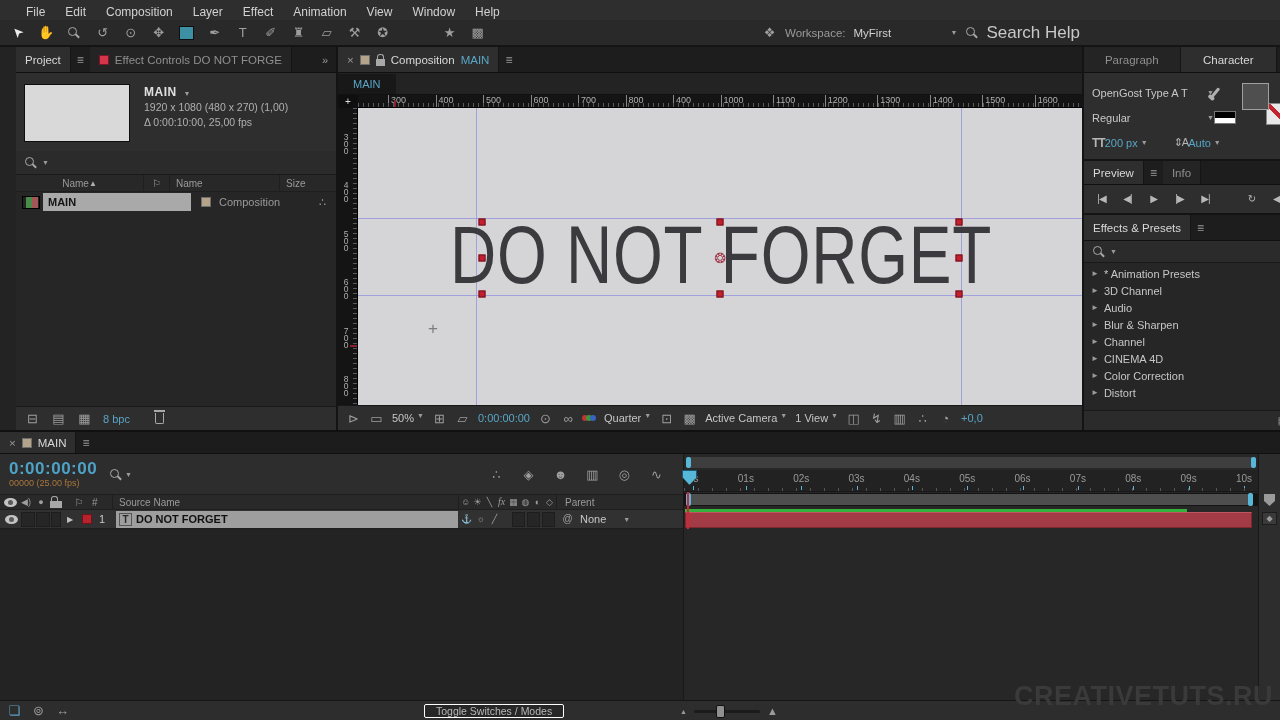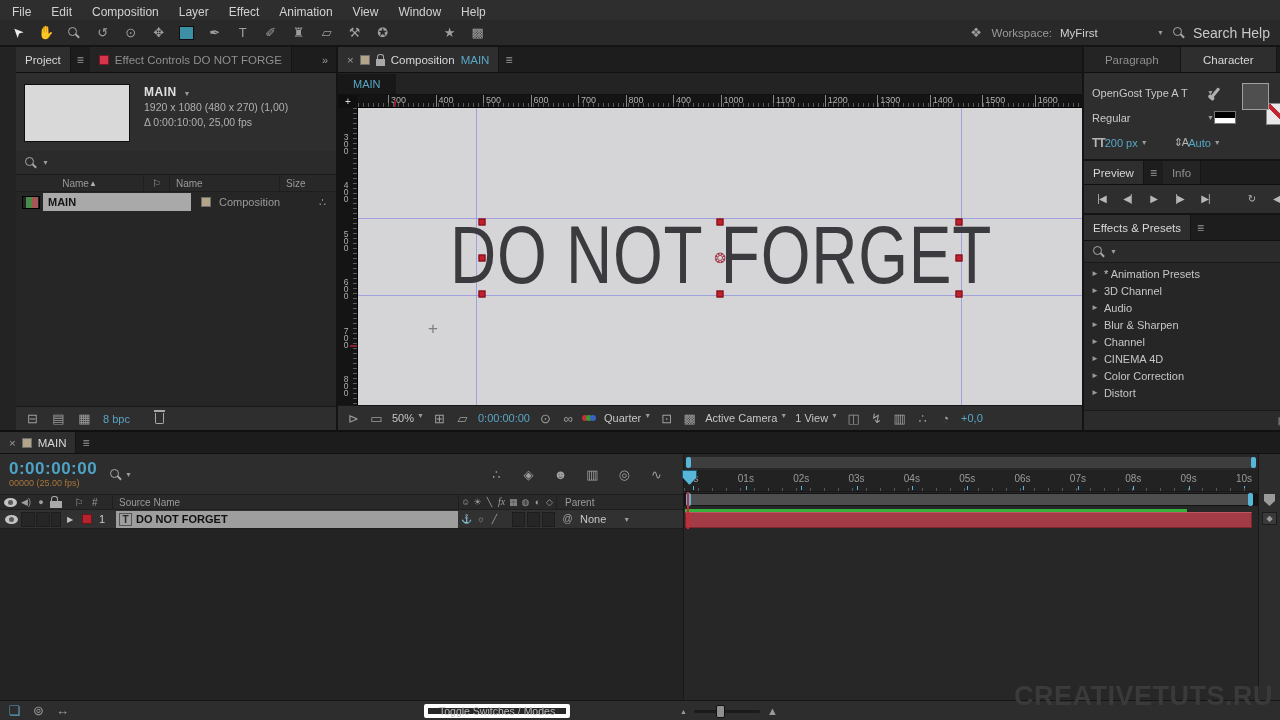--- a/index.html
+++ b/index.html
@@ -25,27 +25,27 @@
   .trash::before{content:"";position:absolute;top:-3px;left:-2px;width:11px;height:2px;background:#a8a8a8}
   
   .eyedrop{position:relative;width:3px;height:11px;background:#b0b0b0;transform:rotate(40deg);border-radius:1px;display:inline-block}
   .eyedrop::after{content:"";position:absolute;bottom:-3px;left:-2px;width:7px;height:4px;background:#b0b0b0;border-radius:2px}
   .rect-swatch{width:15px;height:14px;background:#3d8fa3;border:1px solid #0f0f0f;display:inline-block}
   .sp{width:26px}
   .rgb{display:inline-flex}
   .rgb i{width:6px;height:6px;border-radius:50%;margin-left:-2px;display:inline-block}
 
   
-  #menu-bar{position:absolute;left:0;top:0;width:1280px;height:24px;background:#2e2e2e;border-bottom:1px solid #151515;display:flex;align-items:center;padding-left:2px}
+  #menu-bar{position:absolute;left:0;top:0;width:1280px;height:24px;background:#2e2e2e;border-bottom:1px solid #151515;display:flex;align-items:center;padding-left:16px}
   #menu-bar .lbl{padding:0 10px;font-size:12px;color:#d2d2d2}
   #toolbar{position:absolute;left:0;top:20px;width:1280px;height:27px;background:#292929;border-bottom:2px solid #141414;display:flex;align-items:center;gap:13px;padding:0 10px}
   #toolbar .right{margin-left:auto;display:flex;align-items:center;gap:8px}
   #toolbar .ws-label{color:#9a9a9a;font-size:11.5px}
   #toolbar .ws-value{color:#d0d0d0;font-size:11.5px;width:86px}
-  #toolbar .search-help{color:#c8c8c8;font-size:14px;}
+  #toolbar .search-help{color:#c8c8c8;font-size:17px;margin-right:190px}
 
   
   #main{position:absolute;left:16px;top:47px;width:1280px;height:383px;display:flex}
   .tabbar{height:26px;background:#1d1d1d;display:flex;align-items:stretch;border-bottom:1px solid #101010;flex:none}
   .tab{display:flex;align-items:center;gap:6px;padding:0 9px;font-size:11.5px;color:#8f8f8f;background:#242424;border-right:1px solid #151515;white-space:nowrap}
   .tab.active{background:#2e2e2e;color:#d8d8d8}
   .pmenu{display:flex;align-items:center;padding:0 6px;color:#9a9a9a;font-size:12px}
   .sq{width:10px;height:10px;border:1px solid #6d6d6d;display:inline-block}
   .sq.tan{background:#b4a489}
   .sq.red{background:#d5344a;border-color:#7c1624}
@@ -167,21 +167,21 @@
   .wa-bar{position:absolute;left:2px;right:5px;top:1px;bottom:1px;background:#4e4e4e;border-radius:2px}
   .green-line{position:absolute;left:1px;top:55px;width:502px;height:3px;background:#35b23c}
   .layer-bar{position:absolute;left:1px;right:6px;top:58px;height:16px;background:#a33b46;border:1px solid #7e2730;border-top-color:#c05560}
   .cti-red{position:absolute;left:3px;top:38px;width:2px;height:37px;background:#d02733}
   .tl-strip{width:22px;flex:none;background:#2d2d2d;border-left:1px solid #181818;position:relative}
   .pent{position:absolute;left:5px;top:40px;width:11px;height:12px;background:#9a9a9a;clip-path:polygon(0 0,100% 0,100% 58%,50% 100%,0 58%)}
   .strip-btn{position:absolute;left:3px;top:58px;width:15px;height:13px;background:#3a3a3a;border:1px solid #1c1c1c;display:flex;align-items:center;justify-content:center;color:#9a9a9a;font-size:8px}
 
   
   #bottom-bar{position:absolute;left:0;top:700px;width:1280px;height:20px;background:#2d2d2d;border-top:1px solid #161616;display:flex;align-items:center;gap:9px;padding-left:7px}
-  .toggle-btn{position:absolute;left:424px;top:3px;height:14px;padding:0 11px;background:#272727;border:4px solid #ffffff;border-radius:2px;font-size:10.5px;color:#b8b8b8;display:flex;align-items:center}
+  .toggle-btn{position:absolute;left:424px;top:3px;height:14px;padding:0 11px;background:#272727;border:1px solid #ffffff;border-radius:2px;font-size:10.5px;color:#b8b8b8;display:flex;align-items:center}
   .zoom-widget{position:absolute;left:680px;top:0;height:20px;display:flex;align-items:center;gap:7px}
   .zw-sm{color:#9a9a9a;font-size:7px}
   .zw-lg{color:#9a9a9a;font-size:11px}
   .zw-track{position:relative;width:66px;height:3px;background:#1b1b1b;border-radius:2px}
   .zw-handle{position:absolute;left:22px;top:-5px;width:9px;height:13px;background:#8f8f8f;border-radius:2px;border:1px solid #111}
   #watermark{position:absolute;right:7px;bottom:8px;font-size:27px;font-weight:bold;color:#3a3a3a;letter-spacing:.5px;z-index:9;font-family:"Liberation Sans",sans-serif}
 </style>
 </head>
 <body>
 

